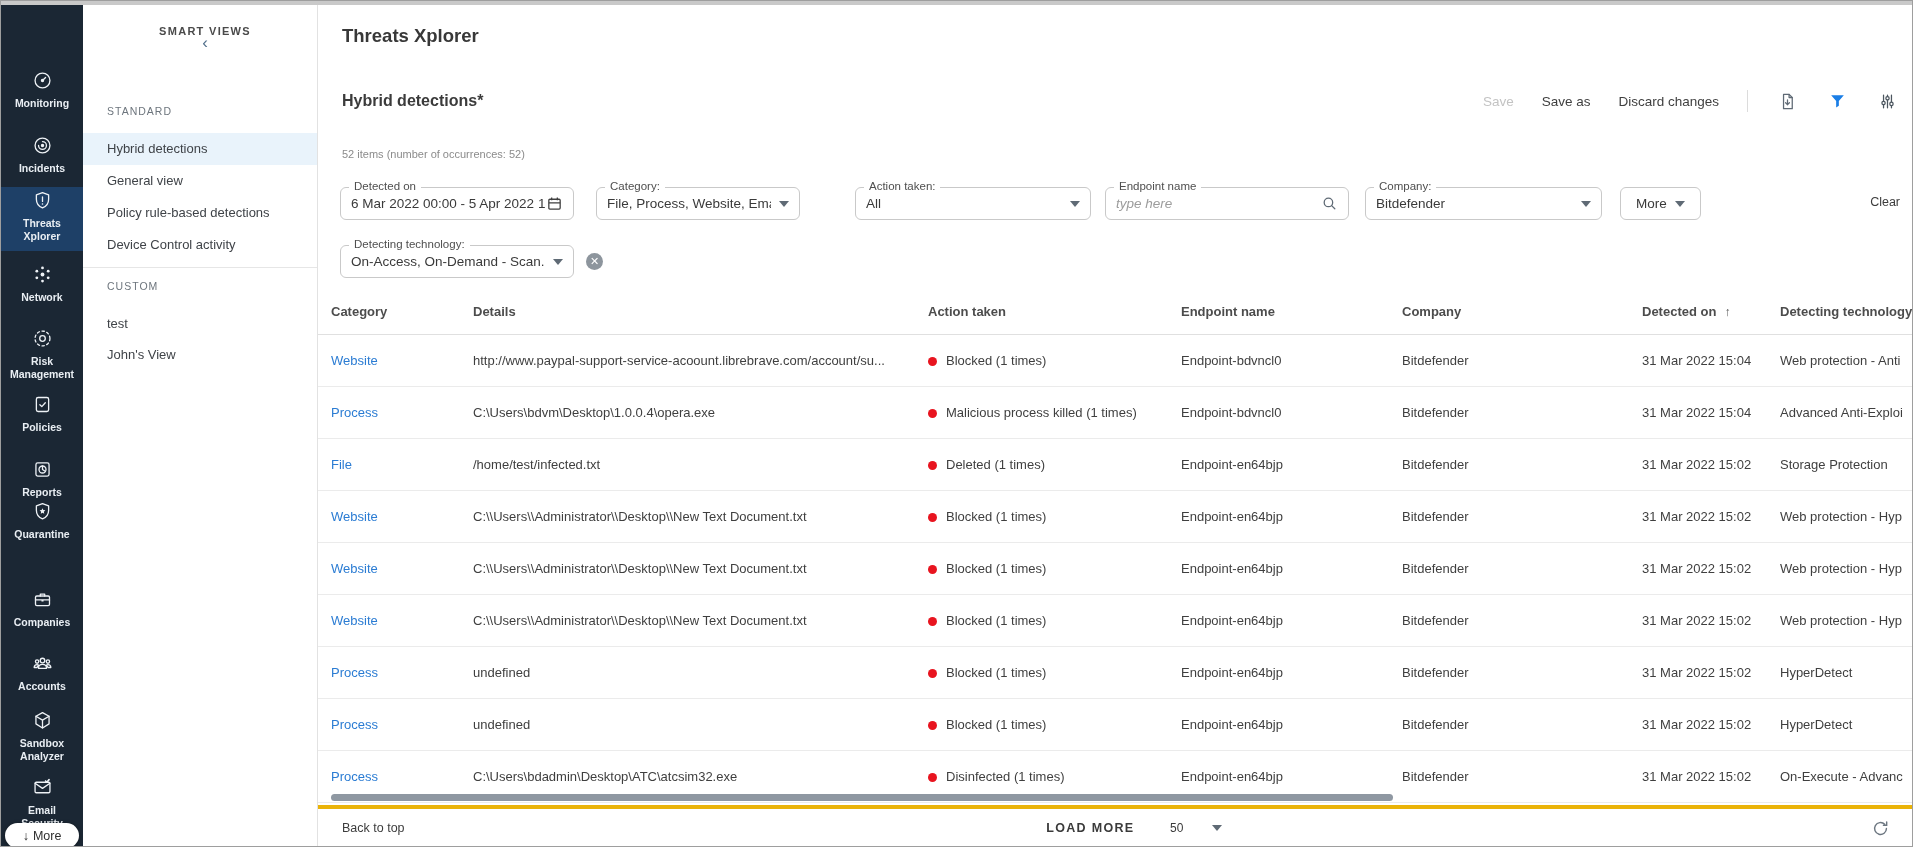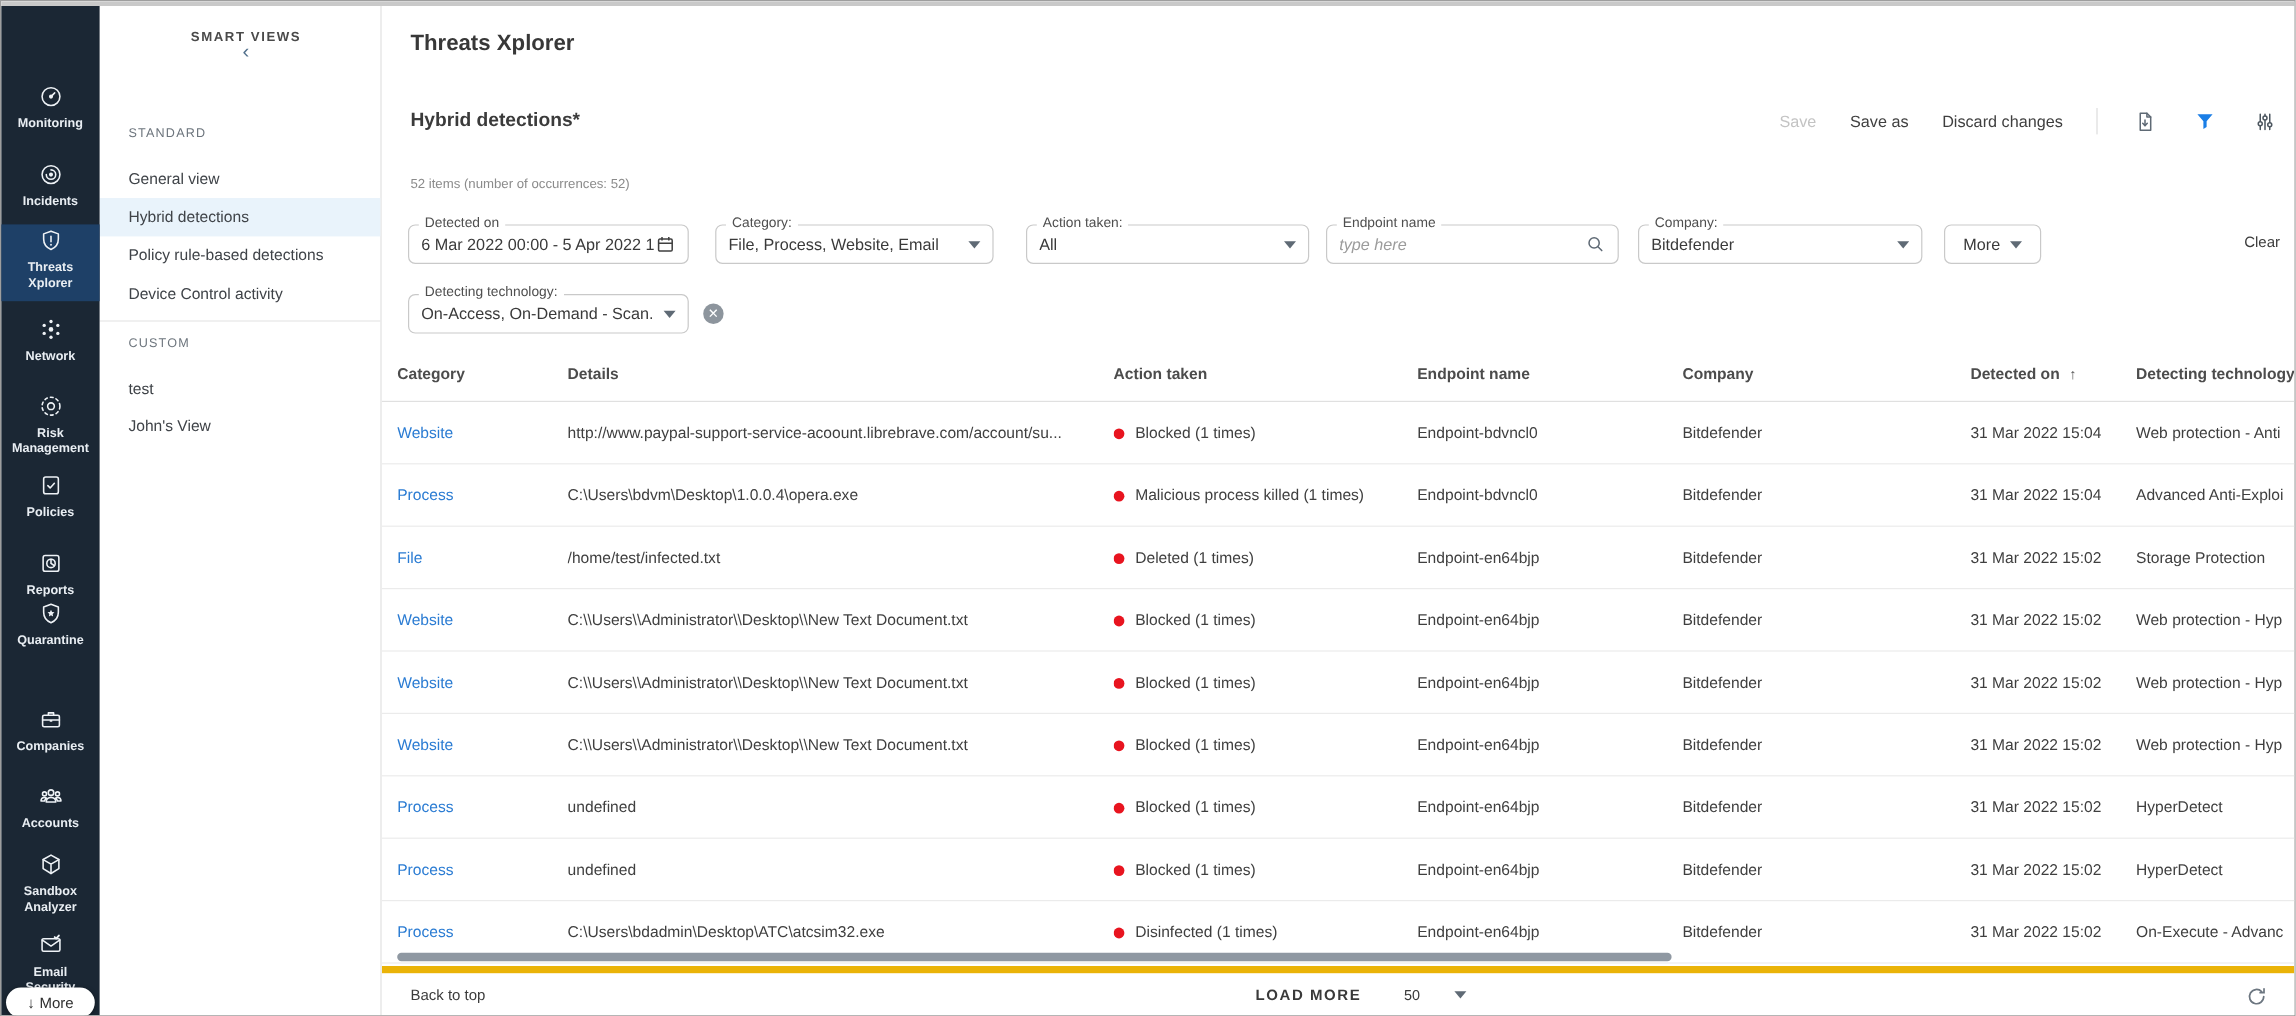--- a/index.html
+++ b/index.html
@@ -53,21 +53,21 @@
   .filters { position:absolute; top:176px; left:0; right:0; height:104px; }
   .fbox { position:absolute; height:33px; border:1px solid #c9c9c9; border-radius:6px; background:#fff;
           display:flex; align-items:center; padding:0 10px; cursor:pointer; }
   .fbox .flabel { position:absolute; top:-8px; left:8px; background:#fff; padding:0 5px; font-size:11.5px; color:#4f4f4f; white-space:nowrap; }
   .fbox .fvalue { font-size:13.5px; color:#3a3a3a; white-space:nowrap; overflow:hidden; flex:1; }
   .caret { width:0; height:0; border-left:5px solid transparent; border-right:5px solid transparent; border-top:6px solid #5f6a75; margin-left:8px; flex:none; }
   .fbox input { border:none; outline:none; font-size:13.5px; color:#3a3a3a; width:100%; font-family:"Liberation Sans",sans-serif; }
   .fbox input::placeholder { font-style:italic; color:#9c9c9c; }
   .row1 { top:6px; } .row2 { top:64px; }
   .f-detected  { left:22px;  width:234px; }
-  .f-category  { left:278px; width:232px; }
+  .f-category  { left:278px; width:204px; }
   .f-action    { left:537px; width:236px; }
   .f-endpoint  { left:787px; width:244px; }
   .f-company   { left:1047px; width:237px; }
   .f-more      { left:1302px; width:81px; justify-content:center; }
   .f-more .fvalue { flex:none; }
   .f-detecting { left:22px; width:234px; }
   .clear-link { position:absolute; top:14px; right:12px; font-size:12.5px; color:#3c3c3c; cursor:pointer; }
   .fclear { position:absolute; left:268px; top:72px; width:17px; height:17px; border-radius:50%; background:#8d959d;
             color:#fff; font-size:11px; display:flex; align-items:center; justify-content:center; cursor:pointer; }
   .fbox svg { flex:none; }
@@ -80,21 +80,21 @@
   .sort-arrow { font-size:12px; color:#555; margin-left:8px; font-weight:normal; }
   .trow { height:52px; border-bottom:1px solid #ebebeb; cursor:pointer; }
   .td { font-size:13px; color:#3f3f3f; white-space:nowrap; overflow:hidden; padding-right:16px; }
   .td.cat a { color:#2b7cd3; text-decoration:none; cursor:pointer; }
   .td.details { text-overflow:ellipsis; }
   .dot { display:inline-block; width:9px; height:9px; border-radius:50%; background:#e8141f; margin-right:9px; vertical-align:-1px; }
 
   .hscroll-thumb { position:absolute; top:789px; left:13px; width:1062px; height:7px; border-radius:4px; background:#8f98a2; cursor:pointer; }
 
   
-  .footer { position:absolute; left:0; right:0; bottom:0; height:41px; border-top:6px solid #eab308; background:#fff; display:flex; align-items:center; }
+  .footer { position:absolute; left:0; right:0; bottom:0; height:41px; border-top:4px solid #eab308; background:#fff; display:flex; align-items:center; }
   .back-top { margin-left:24px; font-size:12.5px; color:#3c3c3c; cursor:pointer; }
   .load-more { position:absolute; left:50%; transform:translateX(-78%); font-size:12.5px; font-weight:bold; letter-spacing:1.3px; color:#3a3a3a; cursor:pointer; }
   .page-size { position:absolute; left:calc(50% + 55px); display:flex; align-items:center; font-size:12px; color:#3a3a3a; cursor:pointer;gap:21px; }
   .refresh-btn { position:absolute; right:22px; top:10px; cursor:pointer; }
 </style>
 </head>
 <body>
 
 <div class="top-strip"></div>
 
@@ -207,22 +207,22 @@
 
 <aside class="views-panel">
   <div class="vp-header">
     <span class="vp-title">SMART VIEWS</span>
     <span class="vp-collapse">‹</span>
   </div>
   <div id="vp-sections">
       <div class="vp-sec-standard">
         <div class="vp-section-title">STANDARD</div>
         <div class="vp-list">
+          <div class="vp-item selected">Hybrid detections</div>
           <div class="vp-item">General view</div>
-          <div class="vp-item selected">Hybrid detections</div>
           <div class="vp-item">Policy rule-based detections</div>
           <div class="vp-item">Device Control activity</div>
         </div>
       </div>
       <div class="vp-divider"></div>
       <div class="vp-sec-custom">
         <div class="vp-section-title">CUSTOM</div>
         <div class="vp-list">
           <div class="vp-item">test</div>
           <div class="vp-item">John's View</div>

